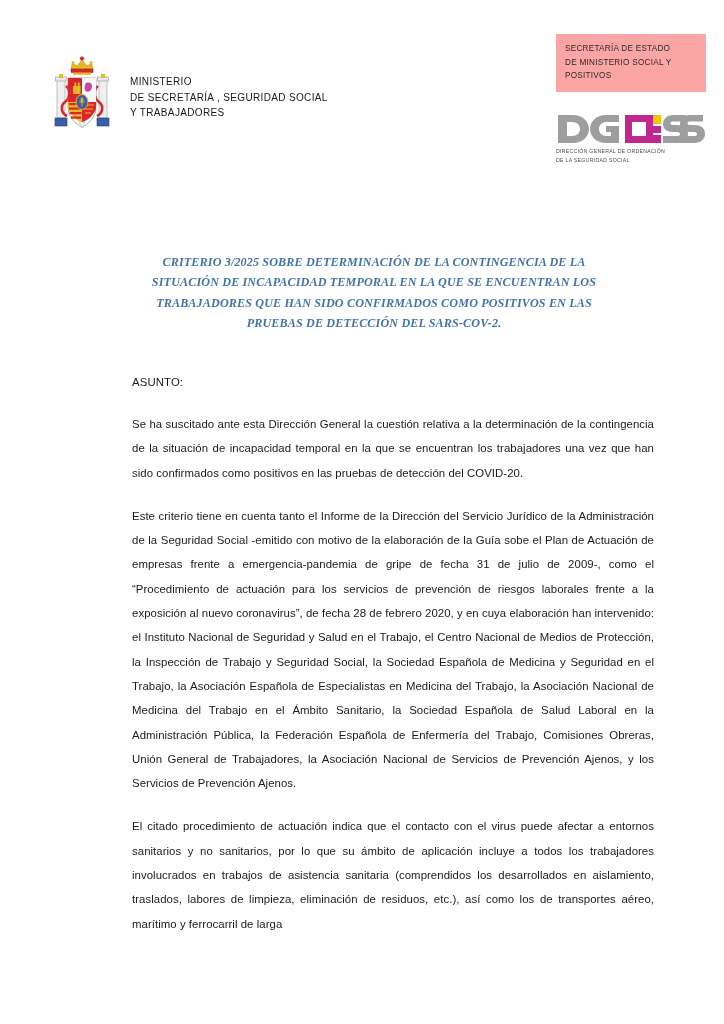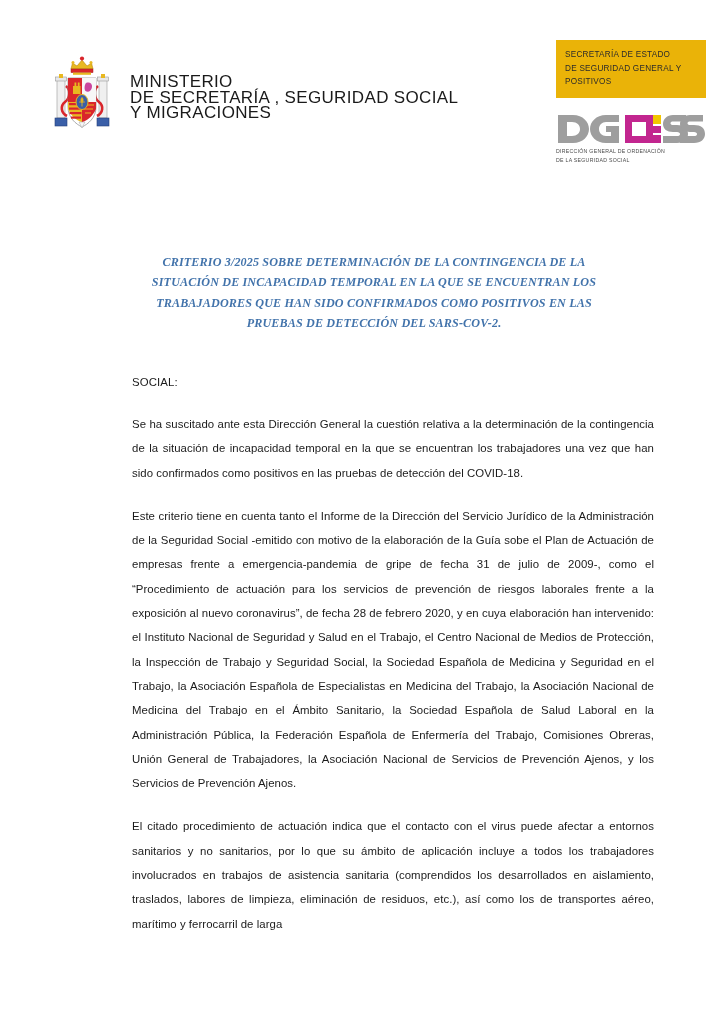--- a/index.html
+++ b/index.html
@@ -39,35 +39,35 @@
   }
   .coat-of-arms {
     width: 72px;
     height: 88px;
     flex: none;
   }
   .ministry-text {
     margin-left: 12px;
     margin-top: 22px;
     font-family: "Liberation Sans", sans-serif;
-    font-size: 17px;
+    font-size: 10px;
     line-height: 15.5px;
     letter-spacing: 0.35px;
     color: #1a1a1a;
     white-space: nowrap;
   }
   .ministry-text div { display: block; }
 
   .sec-estado {
     position: absolute;
     left: 556px;
-    top: 40px;
+    top: 34px;
     width: 150px;
     height: 58px;
-    background: #eab308;
+    background: #fca5a5;
     box-sizing: border-box;
     padding: 8px 0 0 9px;
   }
   .sec-estado-line {
     font-size: 8.2px;
     line-height: 13.5px;
     letter-spacing: 0.25px;
     color: #2b2b2b;
     white-space: nowrap;
   }
@@ -195,27 +195,27 @@
 
           <path d="M33 70 L39 70 L36 76 Z" fill="#f7f7f7" stroke="#8a8a8a" stroke-width="0.4"></path>
 
           <ellipse cx="36" cy="50" rx="6" ry="7.5" fill="#3a5fa8" stroke="#e8b820" stroke-width="1"></ellipse>
           <path d="M36 45.5 C37.4 47, 37.4 49, 36 50.5 C34.6 49, 34.6 47, 36 45.5 Z M33.2 50 L38.8 50 M36 50 L36 54.5" fill="#e8b820" stroke="#e8b820" stroke-width="0.9"></path>
         </g>
       </svg>
       <div class="ministry-text">
         <div>MINISTERIO</div>
         <div>DE SECRETARÍA , SEGURIDAD SOCIAL</div>
-        <div>Y MIGRACIONES</div>
+        <div>Y TRABAJADORES</div>
       </div>
     </div>
 
     <div class="sec-estado">
       <div class="sec-estado-line">SECRETARÍA DE ESTADO</div>
-      <div class="sec-estado-line">DE SEGURIDAD GENERAL Y</div>
+      <div class="sec-estado-line">DE MINISTERIO SOCIAL Y</div>
       <div class="sec-estado-line">POSITIVOS</div>
     </div>
 
     <div class="dgoss">
       <svg class="dgoss-logo" viewBox="0 0 150 34">
 
         <path d="M2 3 L17 3 C27 3, 33 10, 33 17 C33 24, 27 31, 17 31 L2 31 Z
                  M11 10 L11 24 L16 24 C21 24, 24 21, 24 17 C24 13, 21 10, 16 10 Z" fill="#9e9e9e" fill-rule="evenodd"></path>
 
         <path d="M57 10 L44 10 C40 10, 37 13, 37 17 C37 21, 40 24, 44 24 L49 24 L49 20 L44 20 L44 14 L57 14 L57 31
@@ -241,19 +241,19 @@
       </svg>
       <div class="dgoss-caption">DIRECCIÓN GENERAL DE ORDENACIÓN</div>
       <div class="dgoss-caption">DE LA SEGURIDAD SOCIAL</div>
     </div>
 
   </div>
 
   <div class="doc-title">CRITERIO 3/2025 SOBRE DETERMINACIÓN DE LA CONTINGENCIA DE LA SITUACIÓN DE INCAPACIDAD TEMPORAL EN LA QUE SE ENCUENTRAN LOS TRABAJADORES QUE HAN SIDO CONFIRMADOS COMO POSITIVOS EN LAS PRUEBAS DE DETECCIÓN DEL SARS-COV-2.</div>
 
   <div class="content">
-    <div class="asunto">SOCIAL:</div>
-    <p class="para">Se ha suscitado ante esta Dirección General la cuestión relativa a la determinación de la contingencia de la situación de incapacidad temporal en la que se encuentran los trabajadores una vez que han sido confirmados como positivos en las pruebas de detección del COVID-18.</p>
+    <div class="asunto">ASUNTO:</div>
+    <p class="para">Se ha suscitado ante esta Dirección General la cuestión relativa a la determinación de la contingencia de la situación de incapacidad temporal en la que se encuentran los trabajadores una vez que han sido confirmados como positivos en las pruebas de detección del COVID-20.</p>
     <p class="para">Este criterio tiene en cuenta tanto el Informe de la Dirección del Servicio Jurídico de la Administración de la Seguridad Social -emitido con motivo de la elaboración de la Guía sobe el Plan de Actuación de empresas frente a emergencia-pandemia de gripe de fecha 31 de julio de 2009-, como el “Procedimiento de actuación para los servicios de prevención de riesgos laborales frente a la exposición al nuevo coronavirus”, de fecha 28 de febrero 2020, y en cuya elaboración han intervenido: el Instituto Nacional de Seguridad y Salud en el Trabajo, el Centro Nacional de Medios de Protección, la Inspección de Trabajo y Seguridad Social, la Sociedad Española de Medicina y Seguridad en el Trabajo, la Asociación Española de Especialistas en Medicina del Trabajo, la Asociación Nacional de Medicina del Trabajo en el Ámbito Sanitario, la Sociedad Española de Salud Laboral en la Administración Pública, la Federación Española de Enfermería del Trabajo, Comisiones Obreras, Unión General de Trabajadores, la Asociación Nacional de Servicios de Prevención Ajenos, y los Servicios de Prevención Ajenos.</p>
     <p class="para">El citado procedimiento de actuación indica que el contacto con el virus puede afectar a entornos sanitarios y no sanitarios, por lo que su ámbito de aplicación incluye a todos los trabajadores involucrados en trabajos de asistencia sanitaria (comprendidos los desarrollados en aislamiento, traslados, labores de limpieza, eliminación de residuos, etc.), así como los de transportes aéreo, marítimo y ferrocarril de larga</p>
   </div>
 
 </div>
 
 </body></html>

